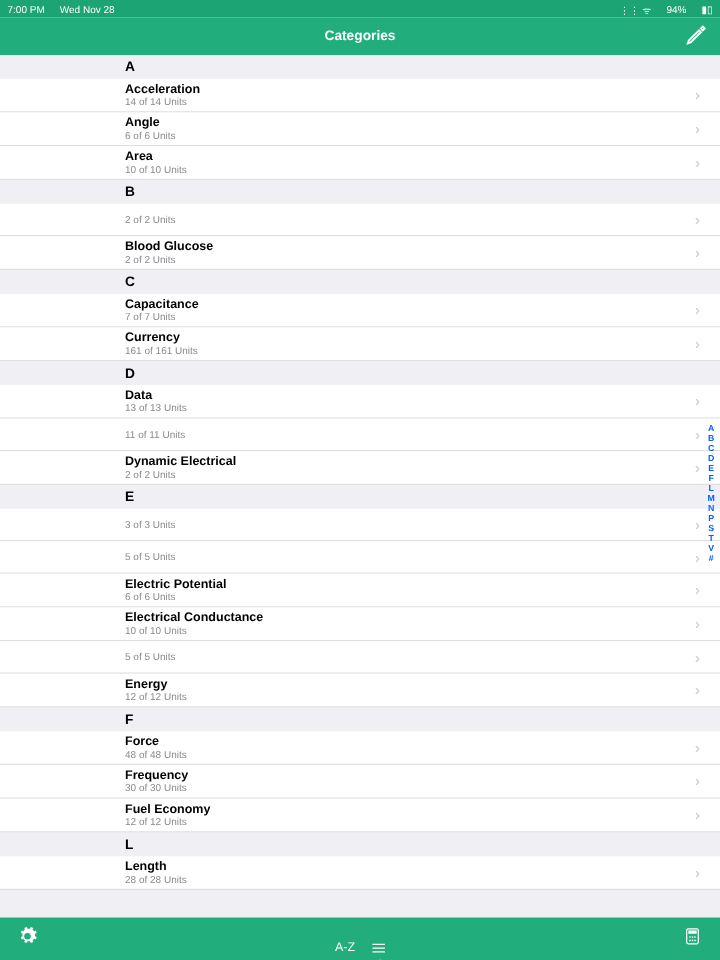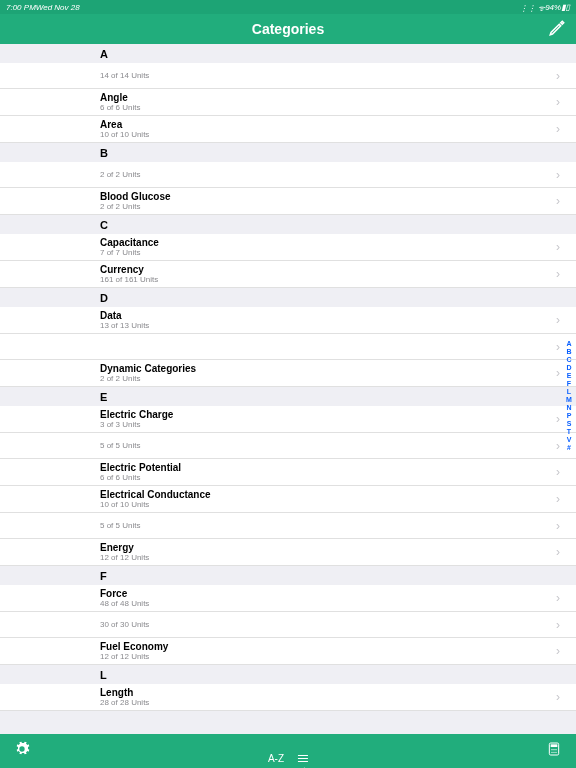--- a/index.html
+++ b/index.html
@@ -1,20 +1,20 @@
 <!DOCTYPE html>
 <html><head>
 <meta charset="utf-8">
 <style>
 * { margin:0; padding:0; box-sizing:border-box; font-family:-apple-system,Helvetica Neue,Arial,sans-serif; }
 body { width:576px; height:768px; background:#efeff4; overflow:hidden; position:relative; }
 .status-bar { height:14px; background:#1da475; color:#fff; font-size:8px; display:flex; align-items:center; padding:0 6px; justify-content:space-between; }
-.status-left,.status-right { display:flex; gap:0; align-items:center;font-style:italic; }
+.status-left,.status-right { display:flex; gap:12px; align-items:center; }
 .nav-bar { height:30px; background:#21ad7c; color:#fff; display:flex; align-items:center; justify-content:center; position:relative; }
-.nav-title { font-size:14px; font-weight:600; }
+.nav-title { font-size:11px; font-weight:600; }
 .edit-btn { position:absolute; right:10px; top:5px; }
 .edit-btn svg { width:18px; height:18px; stroke:#fff; fill:none; stroke-width:2; }
 .list-container { background:#efeff4; height:calc(768px - 14px - 30px - 34px); overflow-y:auto; }
 .section-header { font-size:11px; font-weight:700; padding:4px 0 3px 100px; color:#000; background:#efeff4; }
 .row { background:#fff; display:flex; align-items:center; padding:3px 12px 3px 100px; border-bottom:0.5px solid #e0e0e0; position:relative; min-height:26px; }
 .row-content { flex:1; }
 .row-title { font-size:10px; font-weight:700; color:#000; }
 .row-sub { font-size:8px; color:#8a8a8e; margin-top:0; }
 .chevron { color:#c7c7cc; font-size:12px; margin-right:4px; }
 .index-bar { position:absolute; right:2px; top:340px; display:flex; flex-direction:column; gap:1px; font-size:7px; color:#0a60ff; font-weight:600; }
@@ -48,20 +48,21 @@
     <svg viewBox="0 0 24 24">
         <path d="M3 21l3-1 11-11-2-2L4 18l-1 3zM17 5l2 2 2-2-2-2-2 2z"></path>
       </svg>
   </div>
 </div>
 
 <div class="list-container" id="list">
     <div class="section-header">A</div>
     <div class="row">
       <div class="row-content">
+        <div class="row-title">Acceleration</div>
         <div class="row-sub">14 of 14 Units</div>
       </div>
       <div class="chevron">›</div>
     </div>
     <div class="row">
       <div class="row-content">
         <div class="row-title">Angle</div>
         <div class="row-sub">6 of 6 Units</div>
       </div>
       <div class="chevron">›</div>
@@ -105,34 +106,34 @@
     <div class="section-header">D</div>
     <div class="row">
       <div class="row-content">
         <div class="row-title">Data</div>
         <div class="row-sub">13 of 13 Units</div>
       </div>
       <div class="chevron">›</div>
     </div>
     <div class="row">
       <div class="row-content">
-      </div>
-      <div class="chevron">›</div>
-    </div>
-    <div class="row">
-      <div class="row-content">
-        <div class="row-title">Dynamic Categories</div>
+        <div class="row-sub">11 of 11 Units</div>
+      </div>
+      <div class="chevron">›</div>
+    </div>
+    <div class="row">
+      <div class="row-content">
+        <div class="row-title">Dynamic Electrical</div>
         <div class="row-sub">2 of 2 Units</div>
       </div>
       <div class="chevron">›</div>
     </div>
     <div class="section-header">E</div>
     <div class="row">
       <div class="row-content">
-        <div class="row-title">Electric Charge</div>
         <div class="row-sub">3 of 3 Units</div>
       </div>
       <div class="chevron">›</div>
     </div>
     <div class="row">
       <div class="row-content">
         <div class="row-sub">5 of 5 Units</div>
       </div>
       <div class="chevron">›</div>
     </div>
@@ -166,20 +167,21 @@
     <div class="section-header">F</div>
     <div class="row">
       <div class="row-content">
         <div class="row-title">Force</div>
         <div class="row-sub">48 of 48 Units</div>
       </div>
       <div class="chevron">›</div>
     </div>
     <div class="row">
       <div class="row-content">
+        <div class="row-title">Frequency</div>
         <div class="row-sub">30 of 30 Units</div>
       </div>
       <div class="chevron">›</div>
     </div>
     <div class="row">
       <div class="row-content">
         <div class="row-title">Fuel Economy</div>
         <div class="row-sub">12 of 12 Units</div>
       </div>
       <div class="chevron">›</div>

